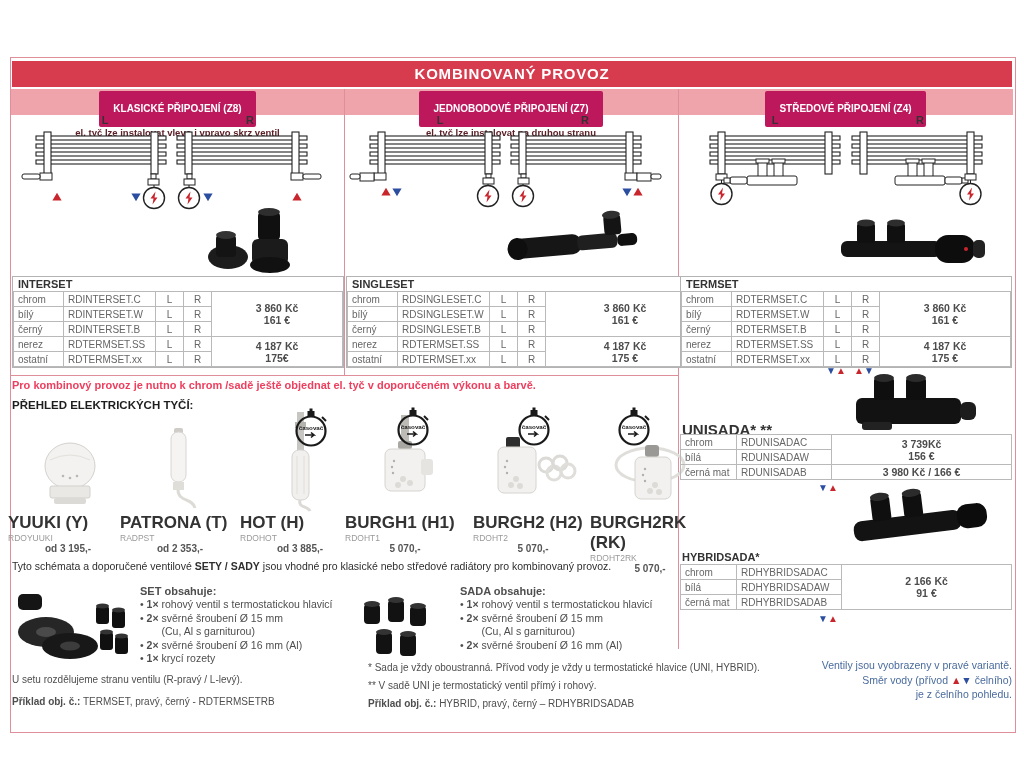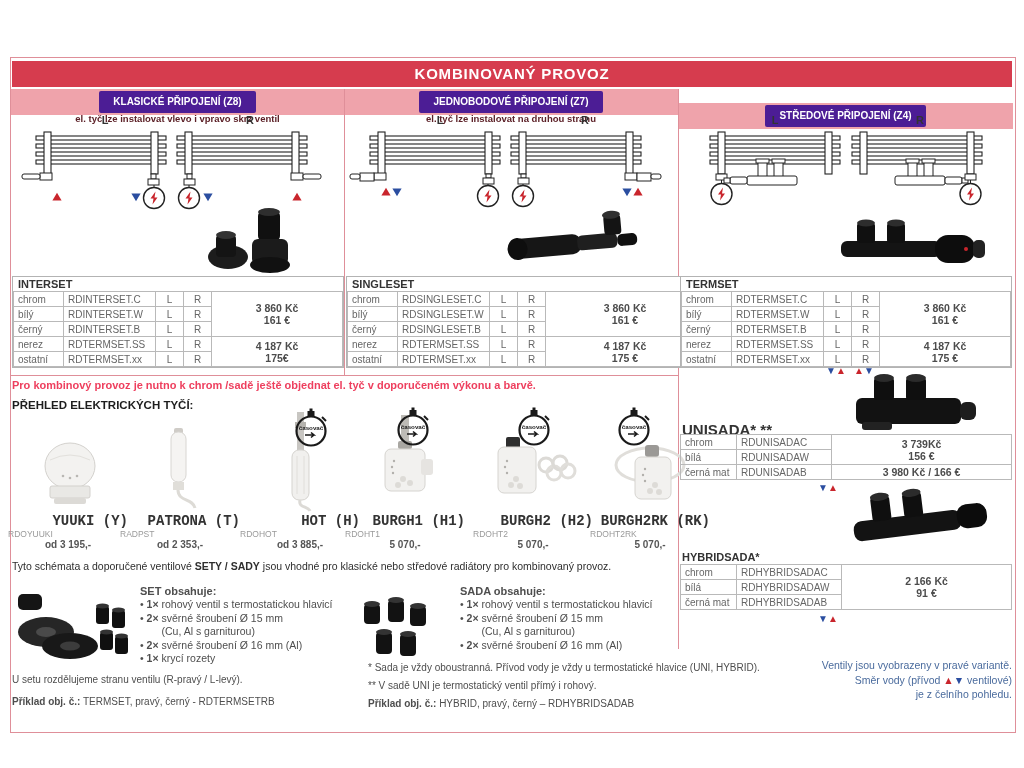--- a/index.html
+++ b/index.html
@@ -2,36 +2,36 @@
 <html><head>
 <meta charset="utf-8">
 <style>
   html,body{margin:0;padding:0;background:#fff;width:1024px;height:768px;overflow:hidden;
     font-family:"Liberation Sans","DejaVu Sans",sans-serif;position:relative;}
   .abs{position:absolute;}
   .frame{border:1px solid #df8f99;}
   .titlebar{background:#d63c4e;color:#fff;font-weight:bold;font-size:15px;text-align:center;
     line-height:26px;letter-spacing:.8px;}
   .hdrcell{background:#efa3ab;text-align:center;height:26px;padding-top:2px;box-sizing:border-box;}
-  .chip{display:inline-block;background:#4c1d95;color:#fff;font-size:10px;font-weight:bold;
-    padding:5px 14px;border-radius:2px;line-height:12px;}
+  .chip{display:inline-block;background:#be185d;color:#fff;font-size:10px;font-weight:bold;
+    padding:12px 14px;border-radius:2px;line-height:12px;}
   .hdrsub{font-size:9.5px;font-weight:bold;color:#5c2027;line-height:11px;}
   .vline,.hline{background:#df8f99;}
   .lrlabel{font-size:11px;font-weight:bold;color:#333;text-align:center;width:30px;}
   .setbox{border:1px solid #b3b3b3;background:#fff;box-sizing:border-box;}
   .setlabel{font-weight:bold;font-size:11px;color:#333;padding:1px 5px;}
   table.t{border-collapse:collapse;width:100%;table-layout:fixed;font-size:10px;color:#666;}
   table.t td{border:1px solid #b9b9b9;height:14px;padding:0 4px;overflow:hidden;white-space:nowrap;}
   table.t td.c{text-align:center;padding:0;}
   table.t td.price{text-align:center;font-weight:bold;color:#4c4c4c;font-size:10.5px;line-height:12px;}
   .tri{font-size:10px;line-height:10px;}
   .r{color:#c9252c;} .b{color:#2b4ea0;}
   .note-red{color:#ee3f5e;font-weight:bold;font-size:11px;}
   .h-bold{font-weight:bold;font-size:11.5px;color:#1d1d1d;}
-  .rodname{font-weight:bold;font-size:14px;color:#333;text-align:right;font-family:Liberation Mono, monospace;}
+  .rodname{font-weight:bold;font-size:17px;color:#333;text-align:left;}
   .rodcode{font-size:8.5px;color:#9a9a9a;text-align:left;}
   .rodprice{font-size:10px;font-weight:bold;color:#555;text-align:center;}
   .body-note{font-size:10.5px;color:#2e2e2e;}
   .listhead{font-weight:bold;font-size:11px;color:#4e4e4e;}
   .li{font-size:10.5px;color:#4e4e4e;line-height:13.5px;}
   .litext{display:inline-block;white-space:pre-line;vertical-align:top;}
   .foot{font-size:10px;color:#4e4e4e;}
   .bluenote{font-size:10.5px;color:#4a6b9d;text-align:right;line-height:14.5px;}
   svg .pp{fill:#fff;stroke:#222;stroke-width:1.1;}
   svg .fit{fill:#fff;stroke:#222;stroke-width:1;}
@@ -64,21 +64,21 @@
 <div class="abs titlebar" style="left:12px;top:61px;width:1000px;height:26px">KOMBINOVANÝ PROVOZ</div>
 
 <div class="abs hdrcell" style="left:11px;top:89px;width:333px">
   <span class="chip">KLASICKÉ PŘIPOJENÍ (Z8)</span>
   <div class="hdrsub">el. tyč lze instalovat vlevo i vpravo skrz ventil</div>
 </div>
 <div class="abs hdrcell" style="left:344px;top:89px;width:334px">
   <span class="chip">JEDNOBODOVÉ PŘIPOJENÍ (Z7)</span>
   <div class="hdrsub">el. tyč lze instalovat na druhou stranu</div>
 </div>
-<div class="abs hdrcell" style="left:678px;top:103px;width:335px">
+<div class="abs hdrcell" style="left:678px;top:89px;width:335px">
   <span class="chip">STŘEDOVÉ PŘIPOJENÍ (Z4)</span>
 </div>
 
 <div class="abs vline" style="left:344px;top:89px;width:1px;height:286px"></div>
 <div class="abs vline" style="left:678px;top:89px;width:1px;height:560px"></div>
 <div class="abs hline" style="left:11px;top:375px;width:667px;height:1px"></div>
 
 <div class="abs lrlabel" style="left:90px;top:114px">L</div>
 <div class="abs lrlabel" style="left:235px;top:114px">R</div>
 <div class="abs lrlabel" style="left:425px;top:114px">L</div>
@@ -621,16 +621,16 @@
     </tbody>
   </table>
 </div>
 <div class="abs tri" style="left:818px;top:614px">
   <span class="b">▼</span><span class="r">▲</span>
 </div>
 
 <div class="abs bluenote" style="left:700px;top:658px;width:312px">
   <div>Ventily jsou vyobrazeny v pravé variantě.</div>
   <div>
-    <span>Směr vody (přívod </span><span class="r">▲</span><span class="b">▼</span><span> ventilové)</span>
+    <span>Směr vody (přívod </span><span class="r">▲</span><span class="b">▼</span><span> čelního)</span>
   </div>
   <div>je z čelního pohledu.</div>
 </div>
 
 </body></html>

